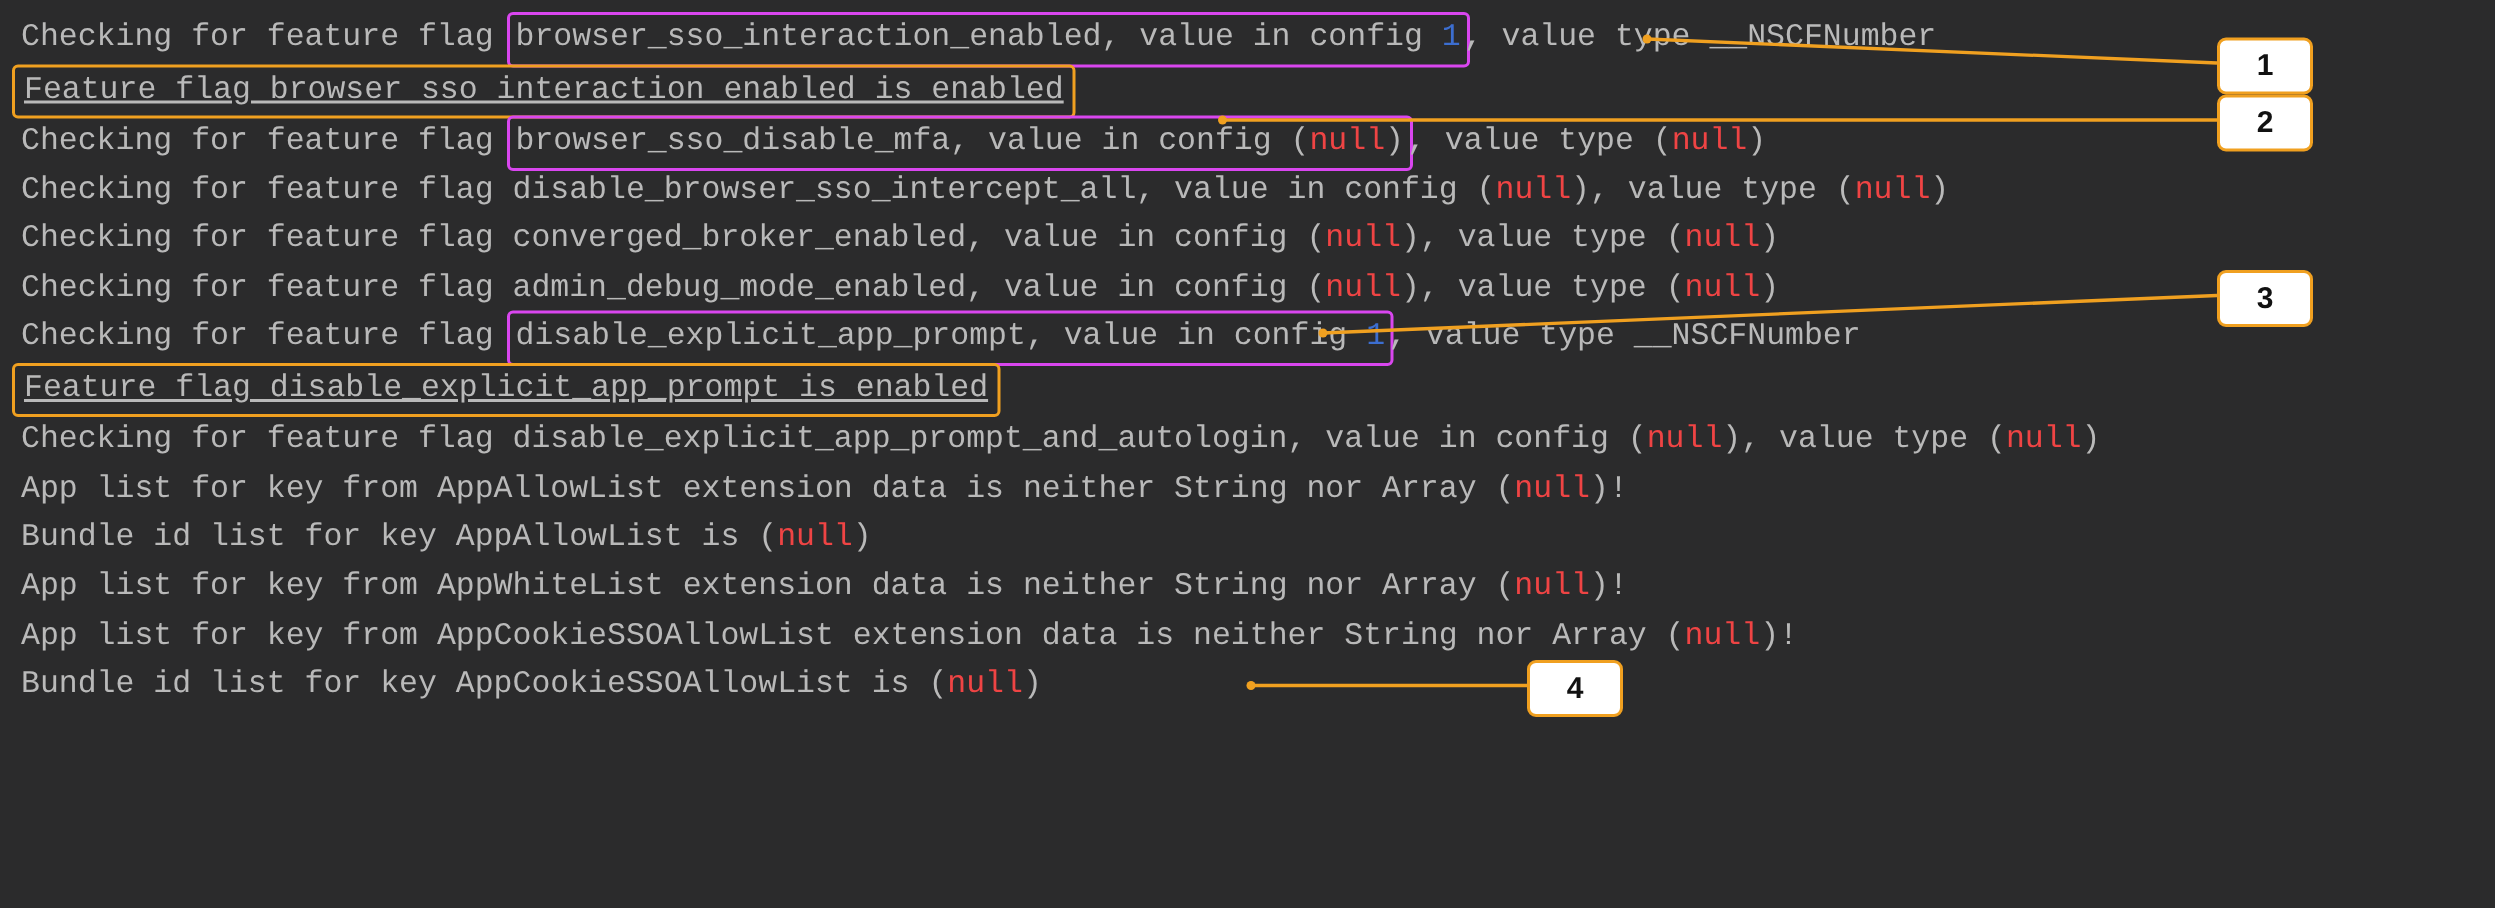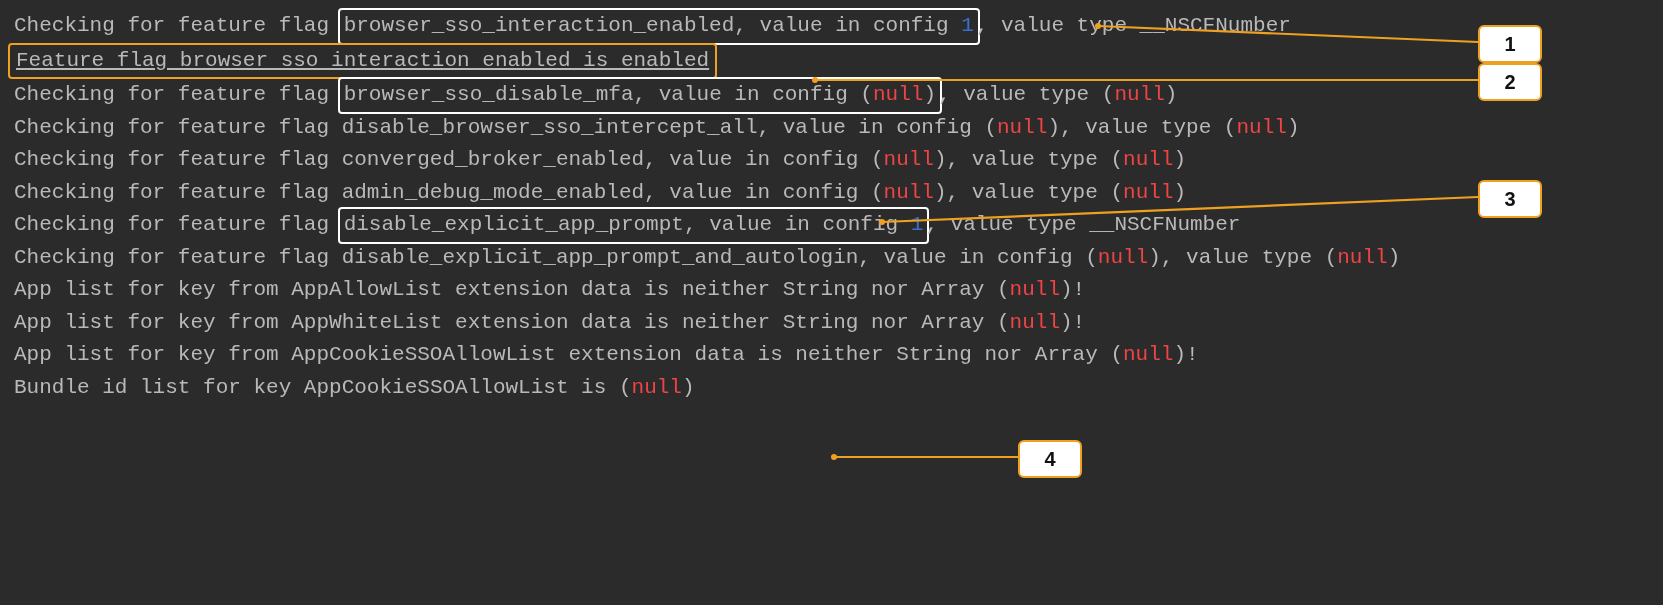--- a/index.html
+++ b/index.html
@@ -18,21 +18,21 @@
     padding:10px 14px 0 14px;
     line-height:1.55;
     overflow:hidden;
   }
   .kw-null{ color:#ef4444; }
   .kw-num { color:#3c6ed0; }
   .kw-str { color:#ce9178; }
   .log-line{ white-space:pre; position:relative; }
   .box{
     display:inline-block;
-    border:2px solid #ffffff;
+    border:2px solid #d946ef;
     border-radius:4px;
     padding:0 4px;
     margin:-2px -4px;
   }
   .box-block{ 
     border:2px solid #f0a020;
     border-radius:4px;
     padding:0 6px;
     margin-left:-6px;
     display:inline-block;
@@ -81,25 +81,27 @@
   <div class="log-line"><span>Checking for feature flag </span><span class="box"><span>browser_sso_disable_mfa</span><span>, value in config </span><span>(</span><span class="kw-null">null</span><span>)</span></span><span>, value type </span><span>(</span><span class="kw-null">null</span><span>)</span></div>
 
   <div class="log-line"><span>Checking for feature flag </span><span>disable_browser_sso_intercept_all</span><span>, value in config </span><span>(</span><span class="kw-null">null</span><span>)</span><span>, value type </span><span>(</span><span class="kw-null">null</span><span>)</span></div>
 
   <div class="log-line"><span>Checking for feature flag </span><span>converged_broker_enabled</span><span>, value in config </span><span>(</span><span class="kw-null">null</span><span>)</span><span>, value type </span><span>(</span><span class="kw-null">null</span><span>)</span></div>
 
   <div class="log-line"><span>Checking for feature flag </span><span>admin_debug_mode_enabled</span><span>, value in config </span><span>(</span><span class="kw-null">null</span><span>)</span><span>, value type </span><span>(</span><span class="kw-null">null</span><span>)</span></div>
 
   <div class="log-line"><span>Checking for feature flag </span><span class="box"><span>disable_explicit_app_prompt</span><span>, value in config </span><span class="kw-num">1</span></span><span>, value type </span><span>__NSCFNumber</span></div>
 
+  <div class="log-line"><span class="box-block"><span>Feature flag disable_explicit_app_prompt is enabled</span></span></div>
 
   <div class="log-line"><span>Checking for feature flag </span><span>disable_explicit_app_prompt_and_autologin</span><span>, value in config </span><span>(</span><span class="kw-null">null</span><span>)</span><span>, value type </span><span>(</span><span class="kw-null">null</span><span>)</span></div>
 
   <div class="log-line"><span>App list for key from </span><span>AppAllowList</span><span> extension data is neither String nor Array (</span><span class="kw-null">null</span><span>)!</span></div>
 
+  <div class="log-line"><span>Bundle id list for key </span><span>AppAllowList</span><span> is (</span><span class="kw-null">null</span><span>)</span></div>
 
   <div class="log-line"><span>App list for key from </span><span>AppWhiteList</span><span> extension data is neither String nor Array (</span><span class="kw-null">null</span><span>)!</span></div>
 
 
 
   <div class="log-line"><span>App list for key from </span><span>AppCookieSSOAllowList</span><span> extension data is neither String nor Array (</span><span class="kw-null">null</span><span>)!</span></div>
 
   <div class="log-line"><span>Bundle id list for key </span><span>AppCookieSSOAllowList</span><span> is (</span><span class="kw-null">null</span><span>)</span></div>
 
   <div class="callout" style="left:1478px;top:25px;">1</div>

